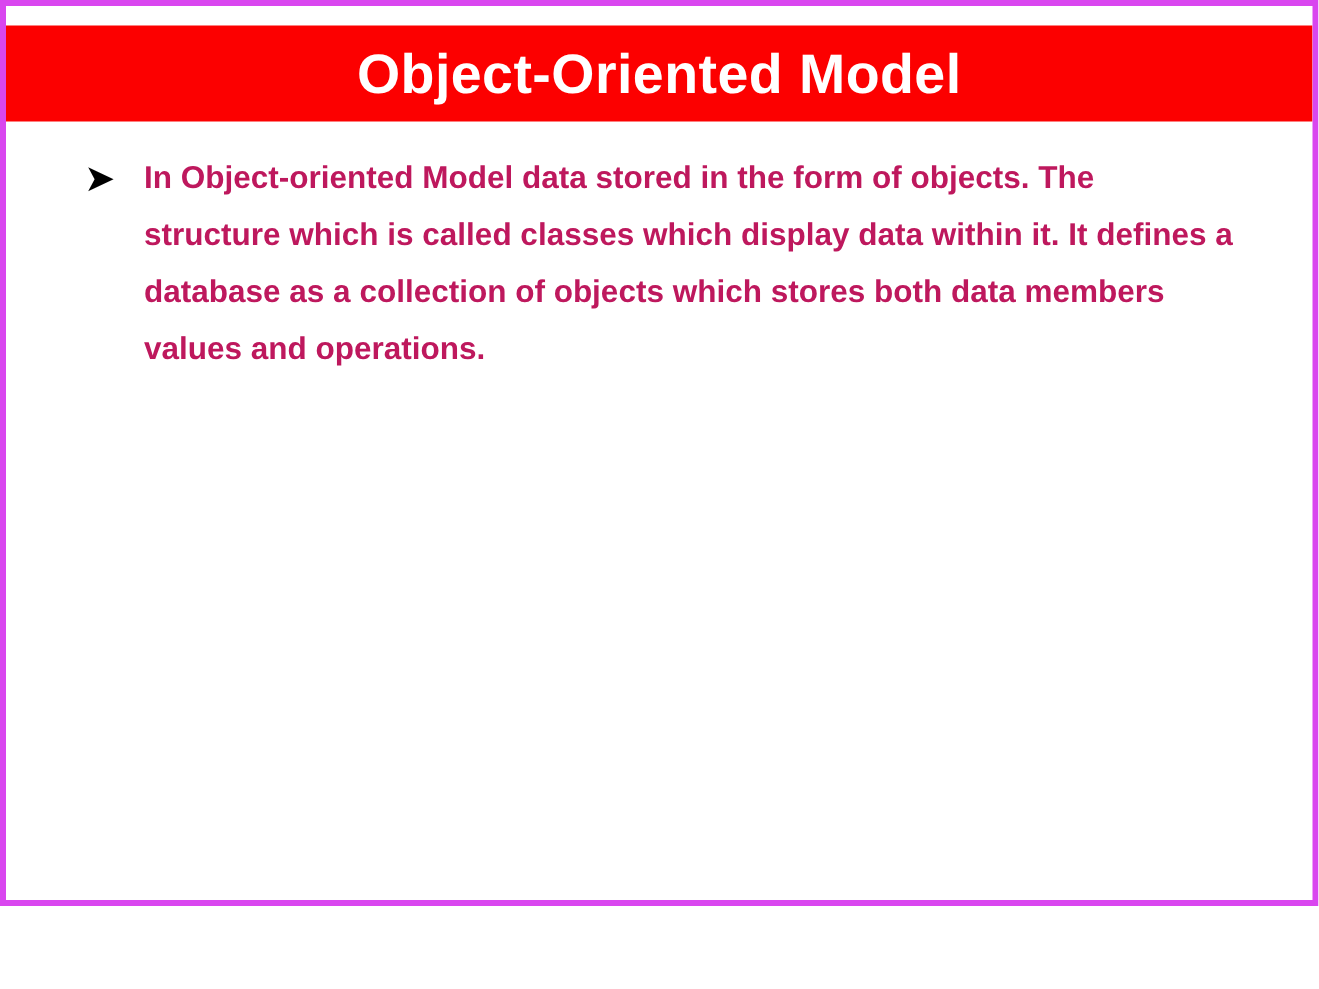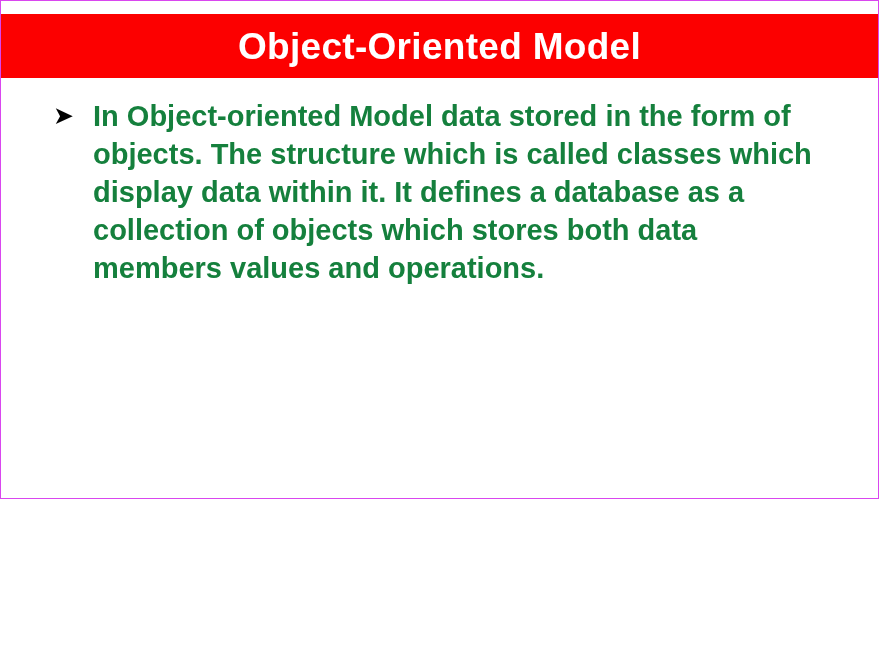--- a/index.html
+++ b/index.html
@@ -6,24 +6,24 @@
     margin: 0;
     padding: 0;
     background: #ffffff;
   }
   body {
     font-family: "Liberation Sans", sans-serif;
   }
   .slide {
     position: relative;
     width: 879px;
-    height: 499px;
+    height: 604px;
     background: #ffffff;
     box-sizing: border-box;
-    border: 1px solid #d946ef;
+    border: 4px solid #d946ef;
     overflow: hidden;
   }
   .title-bar {
     position: absolute;
     left: 0;
     top: 13px;
     width: 100%;
     height: 64px;
     background: #fc0000;
     display: flex;
@@ -57,22 +57,22 @@
     font-size: 25px;
     font-weight: bold;
     line-height: 38px;
     font-family: "DejaVu Sans", sans-serif;
     text-align: left;
     padding-left: 8px;
     box-sizing: border-box;
   }
   .bullet-text {
     flex: 1 1 auto;
-    color: #15803d;
-    font-size: 29px;
+    color: #be185d;
+    font-size: 21px;
     font-weight: bold;
     line-height: 38px;
     max-width: 730px;
   }
 </style>
 </head>
 <body>
 
 <div class="slide">
 

